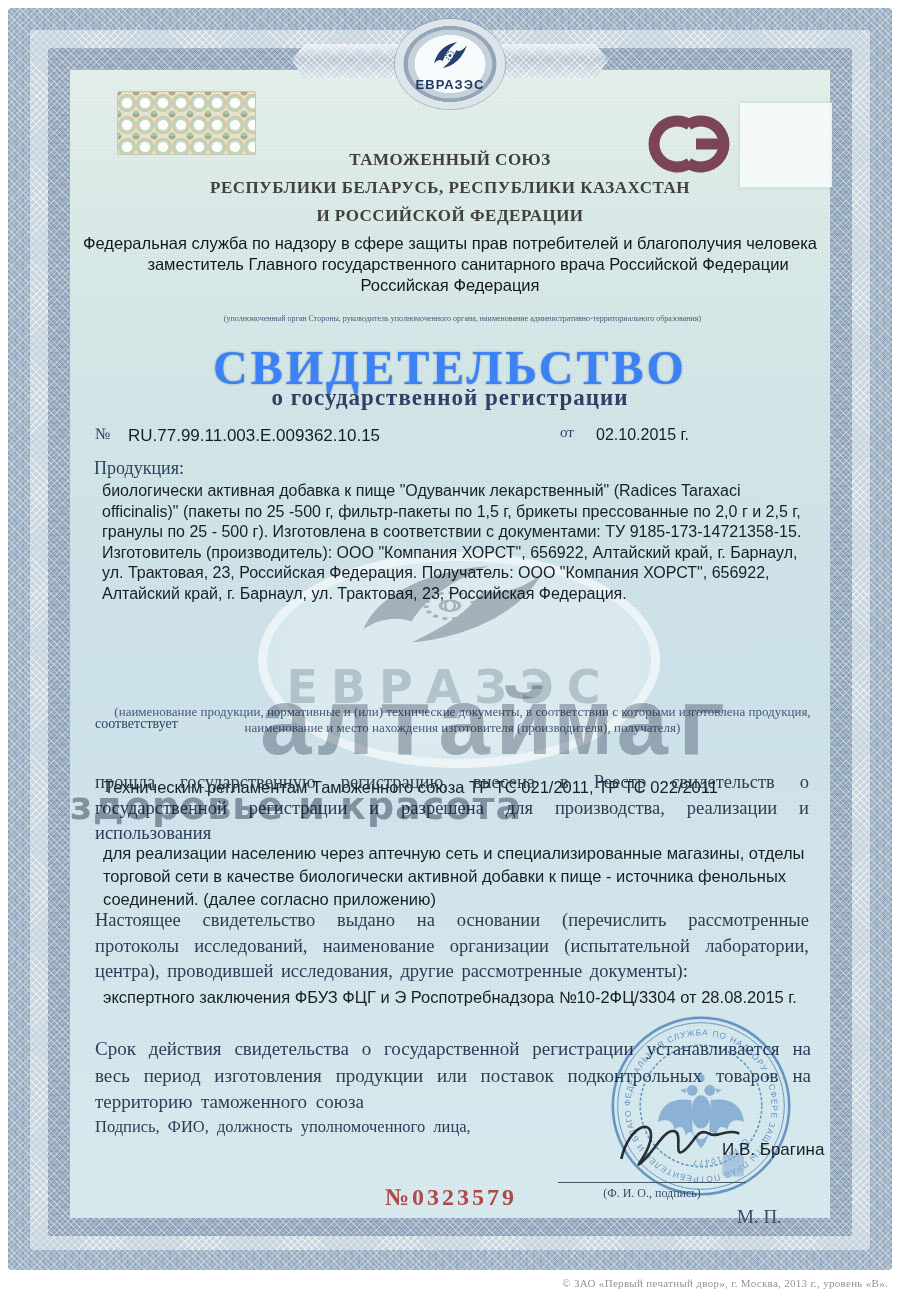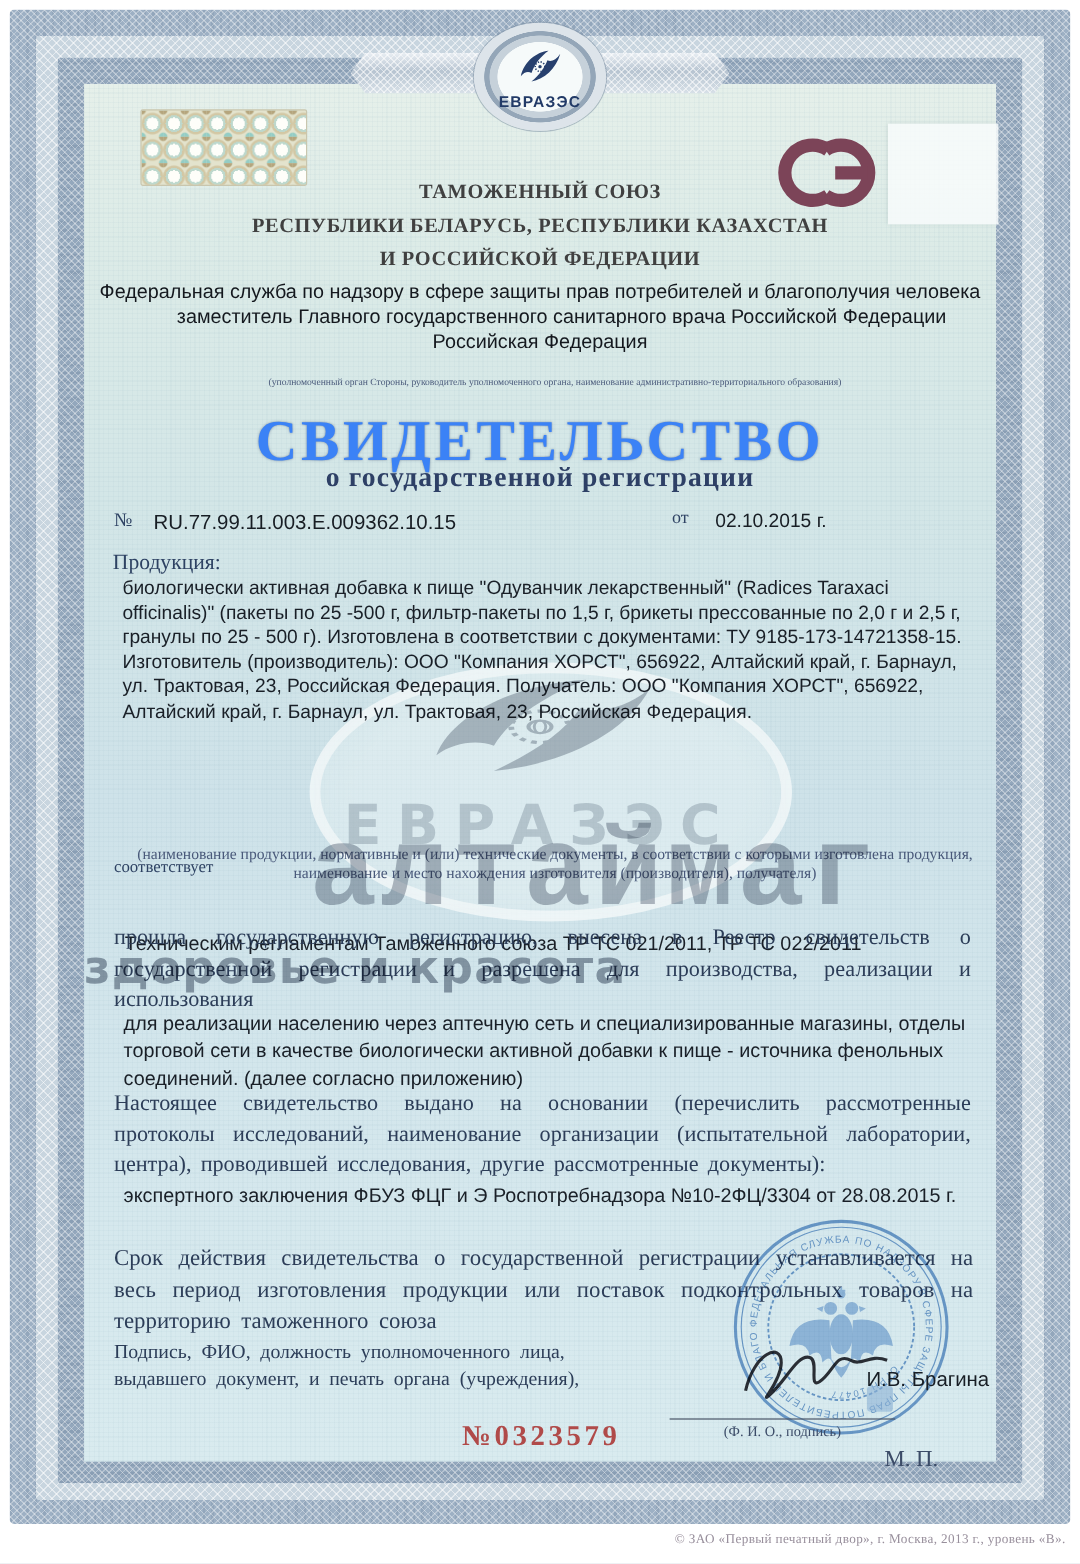--- a/index.html
+++ b/index.html
@@ -190,21 +190,20 @@
     <path d="M96.5 69 h7 M100 65.5 v7" stroke="#8ab0dd" stroke-width="1.6"></path>
     <path d="M90 94 Q60 90 56 116 Q71 111 73 124 Q83 117 84 130 Q92 122 92 133 Z"></path>
     <path d="M110 94 Q140 90 144 116 Q129 111 127 124 Q117 117 116 130 Q108 122 108 133 Z"></path>
     <path d="M91 126 Q100 142 109 126 Q105 138 100 143 Q95 138 91 126 Z"></path>
   </g>
   <rect x="122" y="150" width="22" height="22" rx="3" fill="#9dbce2" opacity=".6"></rect>
 </svg>
 
 <div class="abs" style="left:95px;top:1116px;z-index:2;font-size:16.5px;line-height:22px;color:#2c3d58;word-spacing:4px;">
   <div>Подпись, ФИО, должность уполномоченного лица,</div>
-  <div>выдавшего документ, и печать органа (учреждения),</div>
 </div>
 <svg class="abs sig" viewBox="0 0 150 70">
   <path d="M8 44 C18 14 42 6 40 24 C38 40 18 56 27 50 C42 40 54 18 64 22 C72 25 60 48 70 43 C83 36 86 20 98 28 C106 34 114 24 128 31" fill="none" stroke="#15161c" stroke-width="2.6" opacity=".88"></path>
 </svg>
 <div class="abs sans-dark" style="left:722px;top:1140px;font-size:17px;z-index:5;">И.В. Брагина</div>
 <div class="abs sig-line"></div>
 <div class="abs sig-caption">(Ф. И. О., подпись)</div>
 <div class="abs blank-no">№0323579</div>
 <div class="abs mp">М. П.</div>
 

